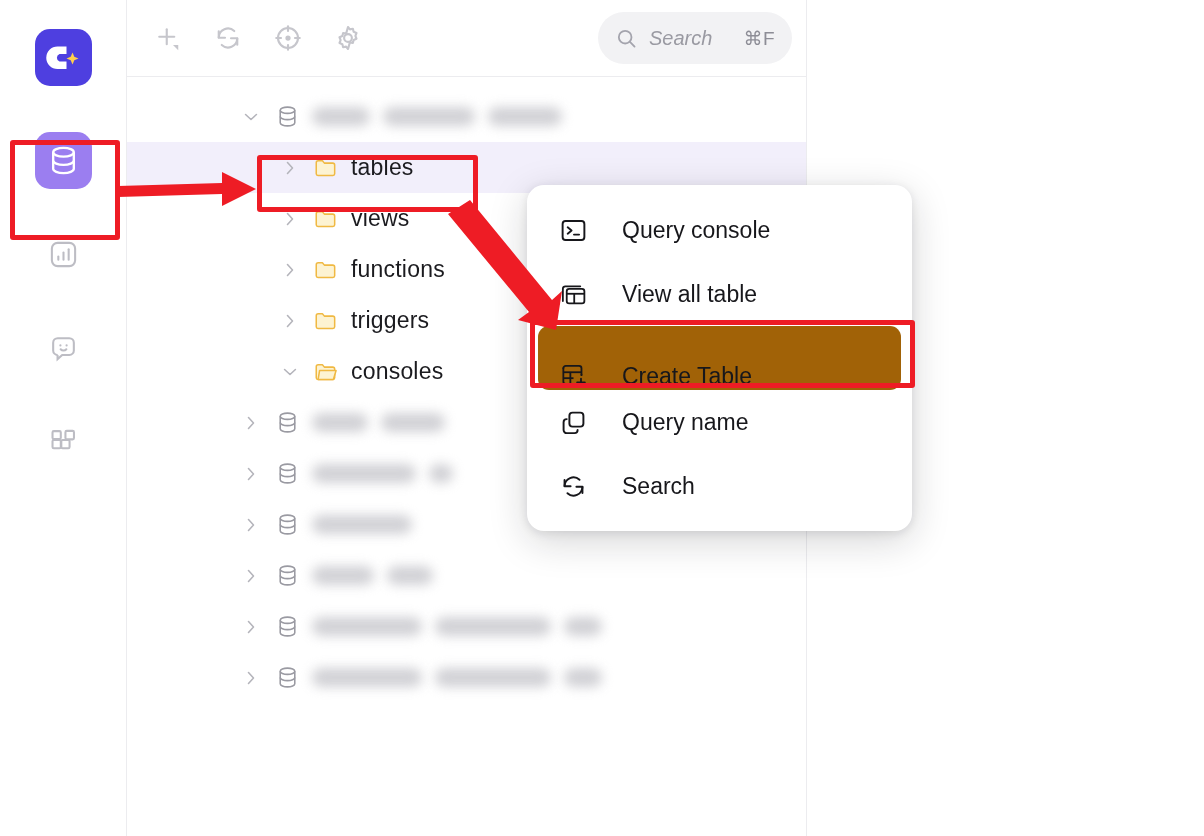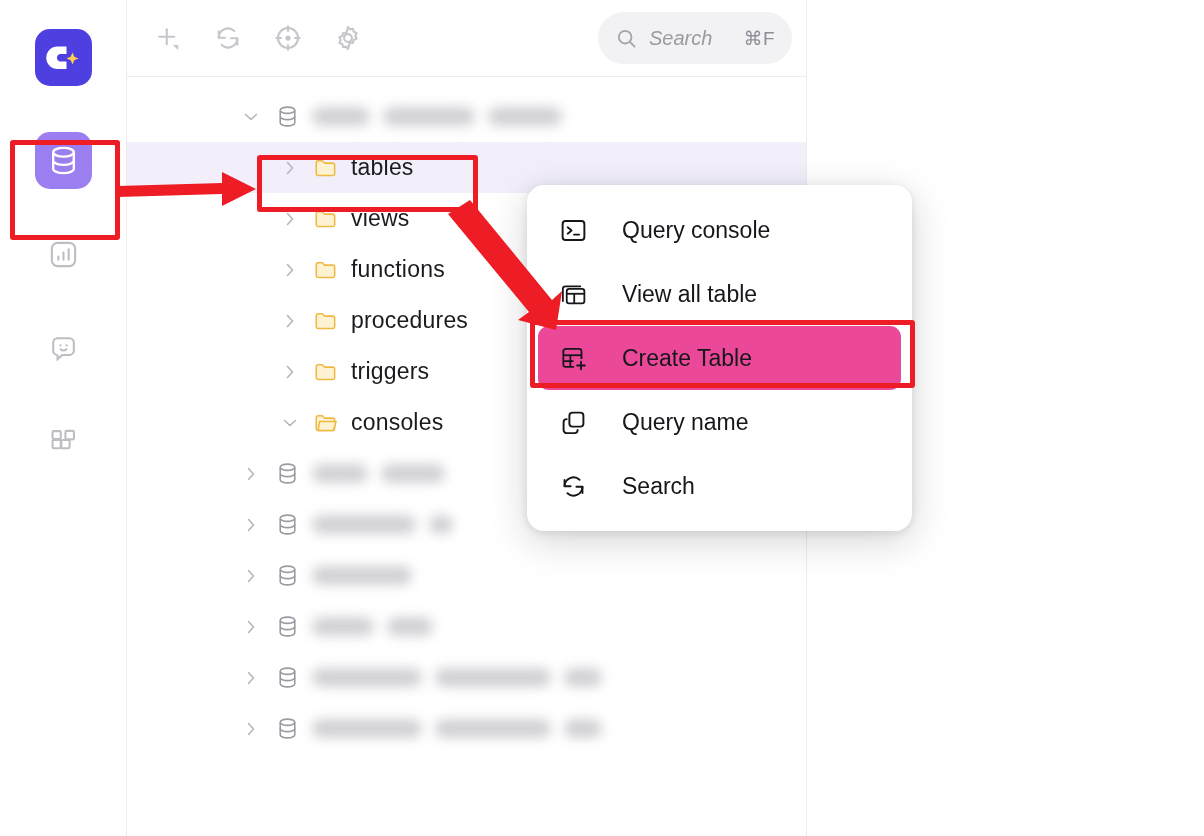--- a/index.html
+++ b/index.html
@@ -114,21 +114,21 @@
     padding: 13px 11px;
     box-shadow: 0 10px 38px rgba(22,22,30,.18), 0 2px 10px rgba(22,22,30,.10);
     z-index: 30;
   }
   .menu-item {
     height: 64px;
     display: flex; align-items: center; gap: 34px;
     padding: 0 20px;
     border-radius: 11px;
   }
-  .menu-item.hover { background: #ec4899; }
+  .menu-item.hover { background: #a16207; align-items: flex-end; }
   .menu-icon { width: 30px; flex: 0 0 30px; display: flex; align-items: center; justify-content: center; }
   .menu-label { font-size: 23px; color: #17171b; }
 
   
   .annot {
     position: absolute;
     border: 5px solid #ee1c25;
     border-radius: 3px;
     z-index: 60;
     pointer-events: none;
@@ -315,33 +315,20 @@
           <span class="chevron">
             <svg width="20" height="20" viewBox="0 0 24 24" fill="none" stroke="#b4b4bb" stroke-width="1.9" stroke-linecap="round" stroke-linejoin="round">
               <path d="M9 5.5 L15 12 L9 18.5"></path>
             </svg>
           </span>
           <span class="row-icon">
             <svg width="26" height="26" viewBox="0 0 24 24" fill="#fdf3d2" stroke="#f0b943" stroke-width="1.4">
               <path d="M3 7.2a1.8 1.8 0 0 1 1.8-1.8h3.9l1.8 2.1h7.7A1.8 1.8 0 0 1 20 9.3v8.1a1.6 1.6 0 0 1-1.6 1.6H4.6A1.6 1.6 0 0 1 3 17.4z" stroke-linejoin="round"></path>
             </svg>
           </span>
-          <span class="row-label">procedures</span>
-        </div>
-        <div class="tree-row depth-1">
-          <span class="chevron">
-            <svg width="20" height="20" viewBox="0 0 24 24" fill="none" stroke="#b4b4bb" stroke-width="1.9" stroke-linecap="round" stroke-linejoin="round">
-              <path d="M9 5.5 L15 12 L9 18.5"></path>
-            </svg>
-          </span>
-          <span class="row-icon">
-            <svg width="26" height="26" viewBox="0 0 24 24" fill="#fdf3d2" stroke="#f0b943" stroke-width="1.4">
-              <path d="M3 7.2a1.8 1.8 0 0 1 1.8-1.8h3.9l1.8 2.1h7.7A1.8 1.8 0 0 1 20 9.3v8.1a1.6 1.6 0 0 1-1.6 1.6H4.6A1.6 1.6 0 0 1 3 17.4z" stroke-linejoin="round"></path>
-            </svg>
-          </span>
           <span class="row-label">triggers</span>
         </div>
         <div class="tree-row depth-1">
           <span class="chevron">
             <svg width="20" height="20" viewBox="0 0 24 24" fill="none" stroke="#b4b4bb" stroke-width="1.9" stroke-linecap="round" stroke-linejoin="round">
               <path d="M5.5 9 L12 15 L18.5 9"></path>
             </svg>
           </span>
           <span class="row-icon">
             <svg width="26" height="26" viewBox="0 0 24 24" fill="#fdf3d2" stroke="#f0b943" stroke-width="1.4">

